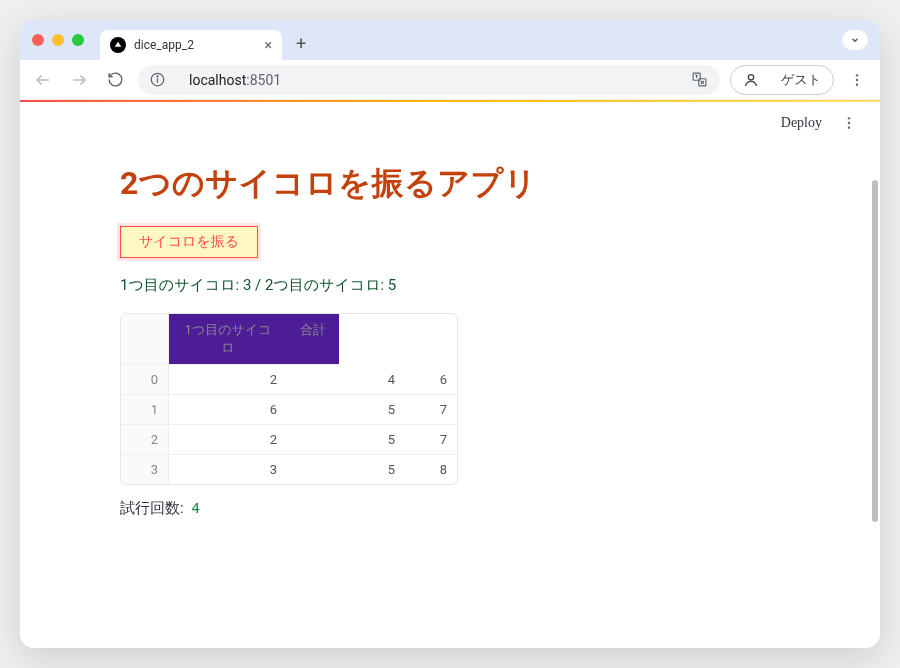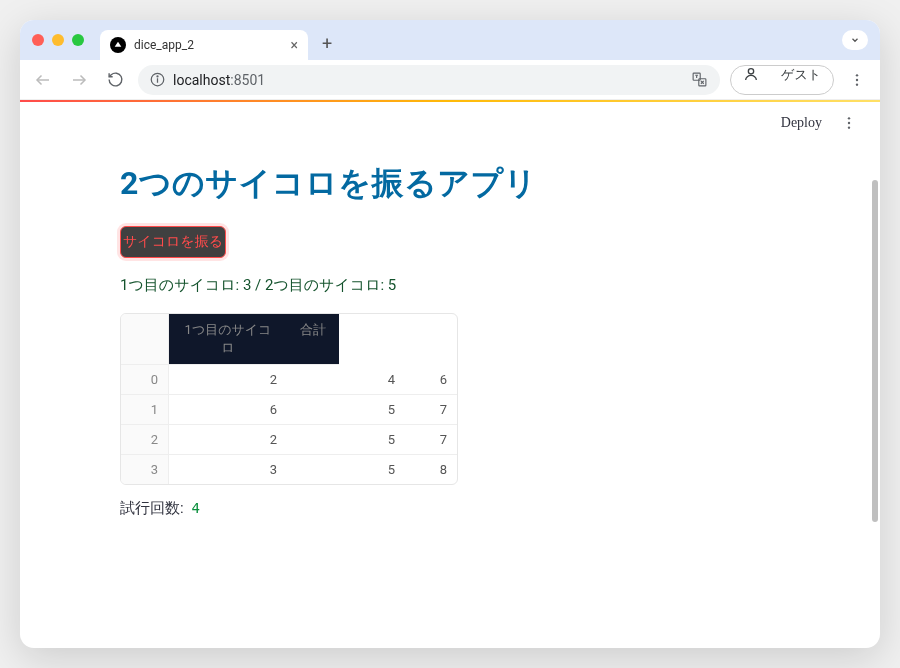--- a/index.html
+++ b/index.html
@@ -40,21 +40,21 @@
     .tlight.yellow { background: #febc2e; }
     .tlight.green { background: #28c840; }
     .tab {
       background: #fff;
       height: 30px;
       border-radius: 8px 8px 0 0;
       display: flex;
       align-items: center;
       padding: 0 10px;
       gap: 8px;
-      width: 208px;
+      width: 182px;
       margin-top: 10px;
       font-size: 12px;
       color: #333;
     }
     .favicon {
       width: 16px; height: 16px; border-radius: 50%;
       background: #000; display:flex; align-items:center; justify-content:center;
     }
     .favicon svg { width: 10px; height: 10px; }
     .tab-title { flex: 1; white-space: nowrap; overflow: hidden; text-overflow: ellipsis; }
@@ -82,35 +82,35 @@
     }
     .nav-icon.disabled { color: #bbb; cursor: default; }
     .url-pill {
       flex: 1;
       height: 30px;
       background: #f1f3f4;
       border-radius: 15px;
       display: flex;
       align-items: center;
       padding: 0 12px;
-      gap: 8px;
+      gap: 24px;
       font-size: 14px;
       color: #202124;
       text-align: right;
     }
     .url-info-icon { color: #5f6368; display:flex; align-items:center; }
     .url-host { color: #202124; }
     .url-port { color: #5f6368; }
     .url-right-icon { margin-left: auto; color: #5f6368; display:flex; align-items:center; }
     .guest-pill {
       height: 30px;
       border: 1px solid #ccc;
       border-radius: 15px;
       display: flex;
-      align-items: flex-start;
+      align-items: center;
       padding: 0 12px;
       gap: 22px;
       font-size: 13px;
       color: #3c4043;
       cursor: pointer;
     }
     .kebab {
       width: 26px; height: 26px; display:flex; align-items:center; justify-content:center;
       color: #5f6368; cursor:pointer;
     }
@@ -139,31 +139,31 @@
       display: flex;
       justify-content: center;
     }
     .app-col {
       width: 660px;
       max-width: 90%;
     }
     .app-title {
       font-size: 32px;
       font-weight: 700;
-      color: #0369a1;
+      color: #c2410c;
       margin-bottom: 20px;
       letter-spacing: 0.5px;
     }
     .roll-button {
       display: inline-block;
-      padding: 6px 2px;
+      padding: 6px 18px;
       border: 1px solid #ff4b4b;
       color: #ff4b4b;
-      background: #404040;
-      border-radius: 6px;
+      background: #fef9c3;
+      border-radius: 0;
       font-size: 14px;
       cursor: pointer;
       box-shadow: 0 0 0 3px rgba(255,75,75,0.15);
       margin-bottom: 18px;
     }
     .result-line {
       font-size: 15px;
       color: #14532d;
       margin-bottom: 18px;
     }
@@ -179,21 +179,21 @@
     .df-cell {
       padding: 7px 10px;
       text-align: right;
       border-bottom: 1px solid #eee;
     }
     .df-row:last-child .df-cell { border-bottom: none; }
     .df-idx { width: 48px; background: #fafafa; color: #888; text-align: right; border-right: 1px solid #eee;}
     .df-c1 { width: 118px; }
     .df-c2 { width: 118px; }
     .df-c3 { width: 52px; }
-    .df-header .df-cell { background: #0f172a; color: #888; font-weight: 400; text-align: center;}
+    .df-header .df-cell { background: #4c1d95; color: #888; font-weight: 400; text-align: center;}
     .df-header .df-idx { background:#fafafa; }
     .trial-line {
       margin-top: 10px;
       font-size: 15px;
       color: #31333F;
     }
     .trial-count { color: #0a8f3c; font-family: ui-monospace, Menlo, monospace; font-size: 14px; margin-left: 4px;}
     .scrollbar-track {
       position: absolute;
       right: 2px;

